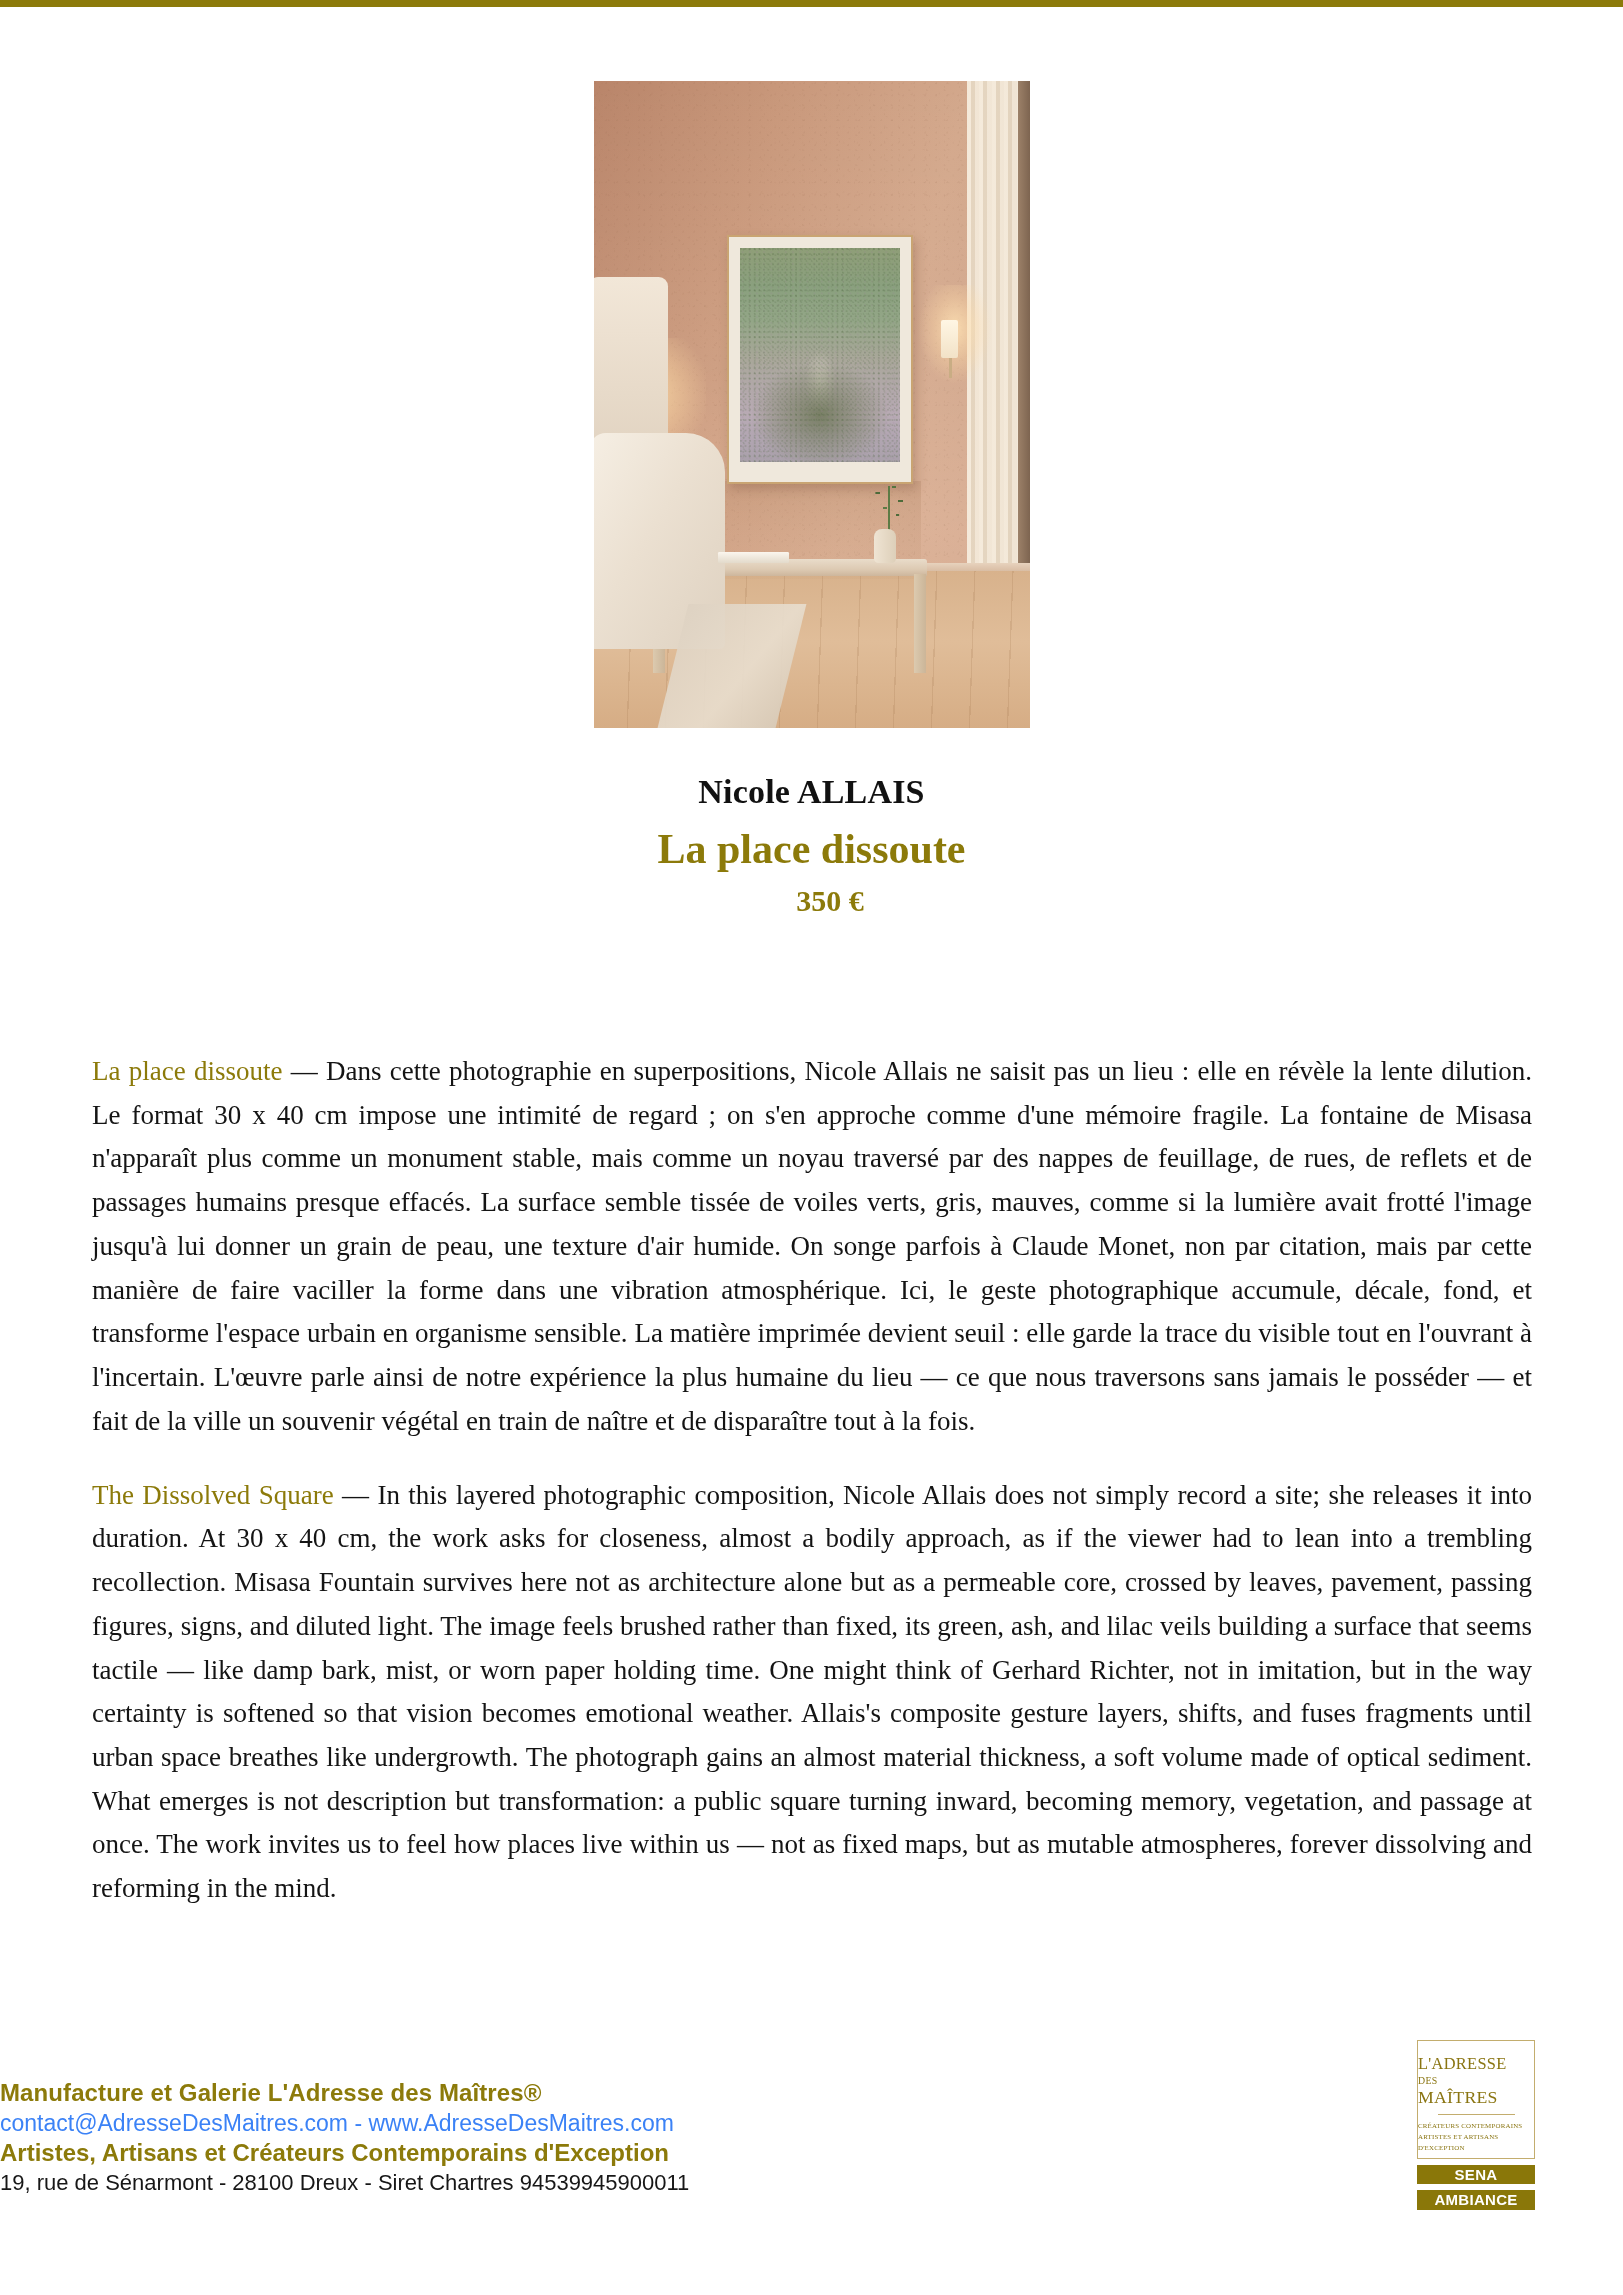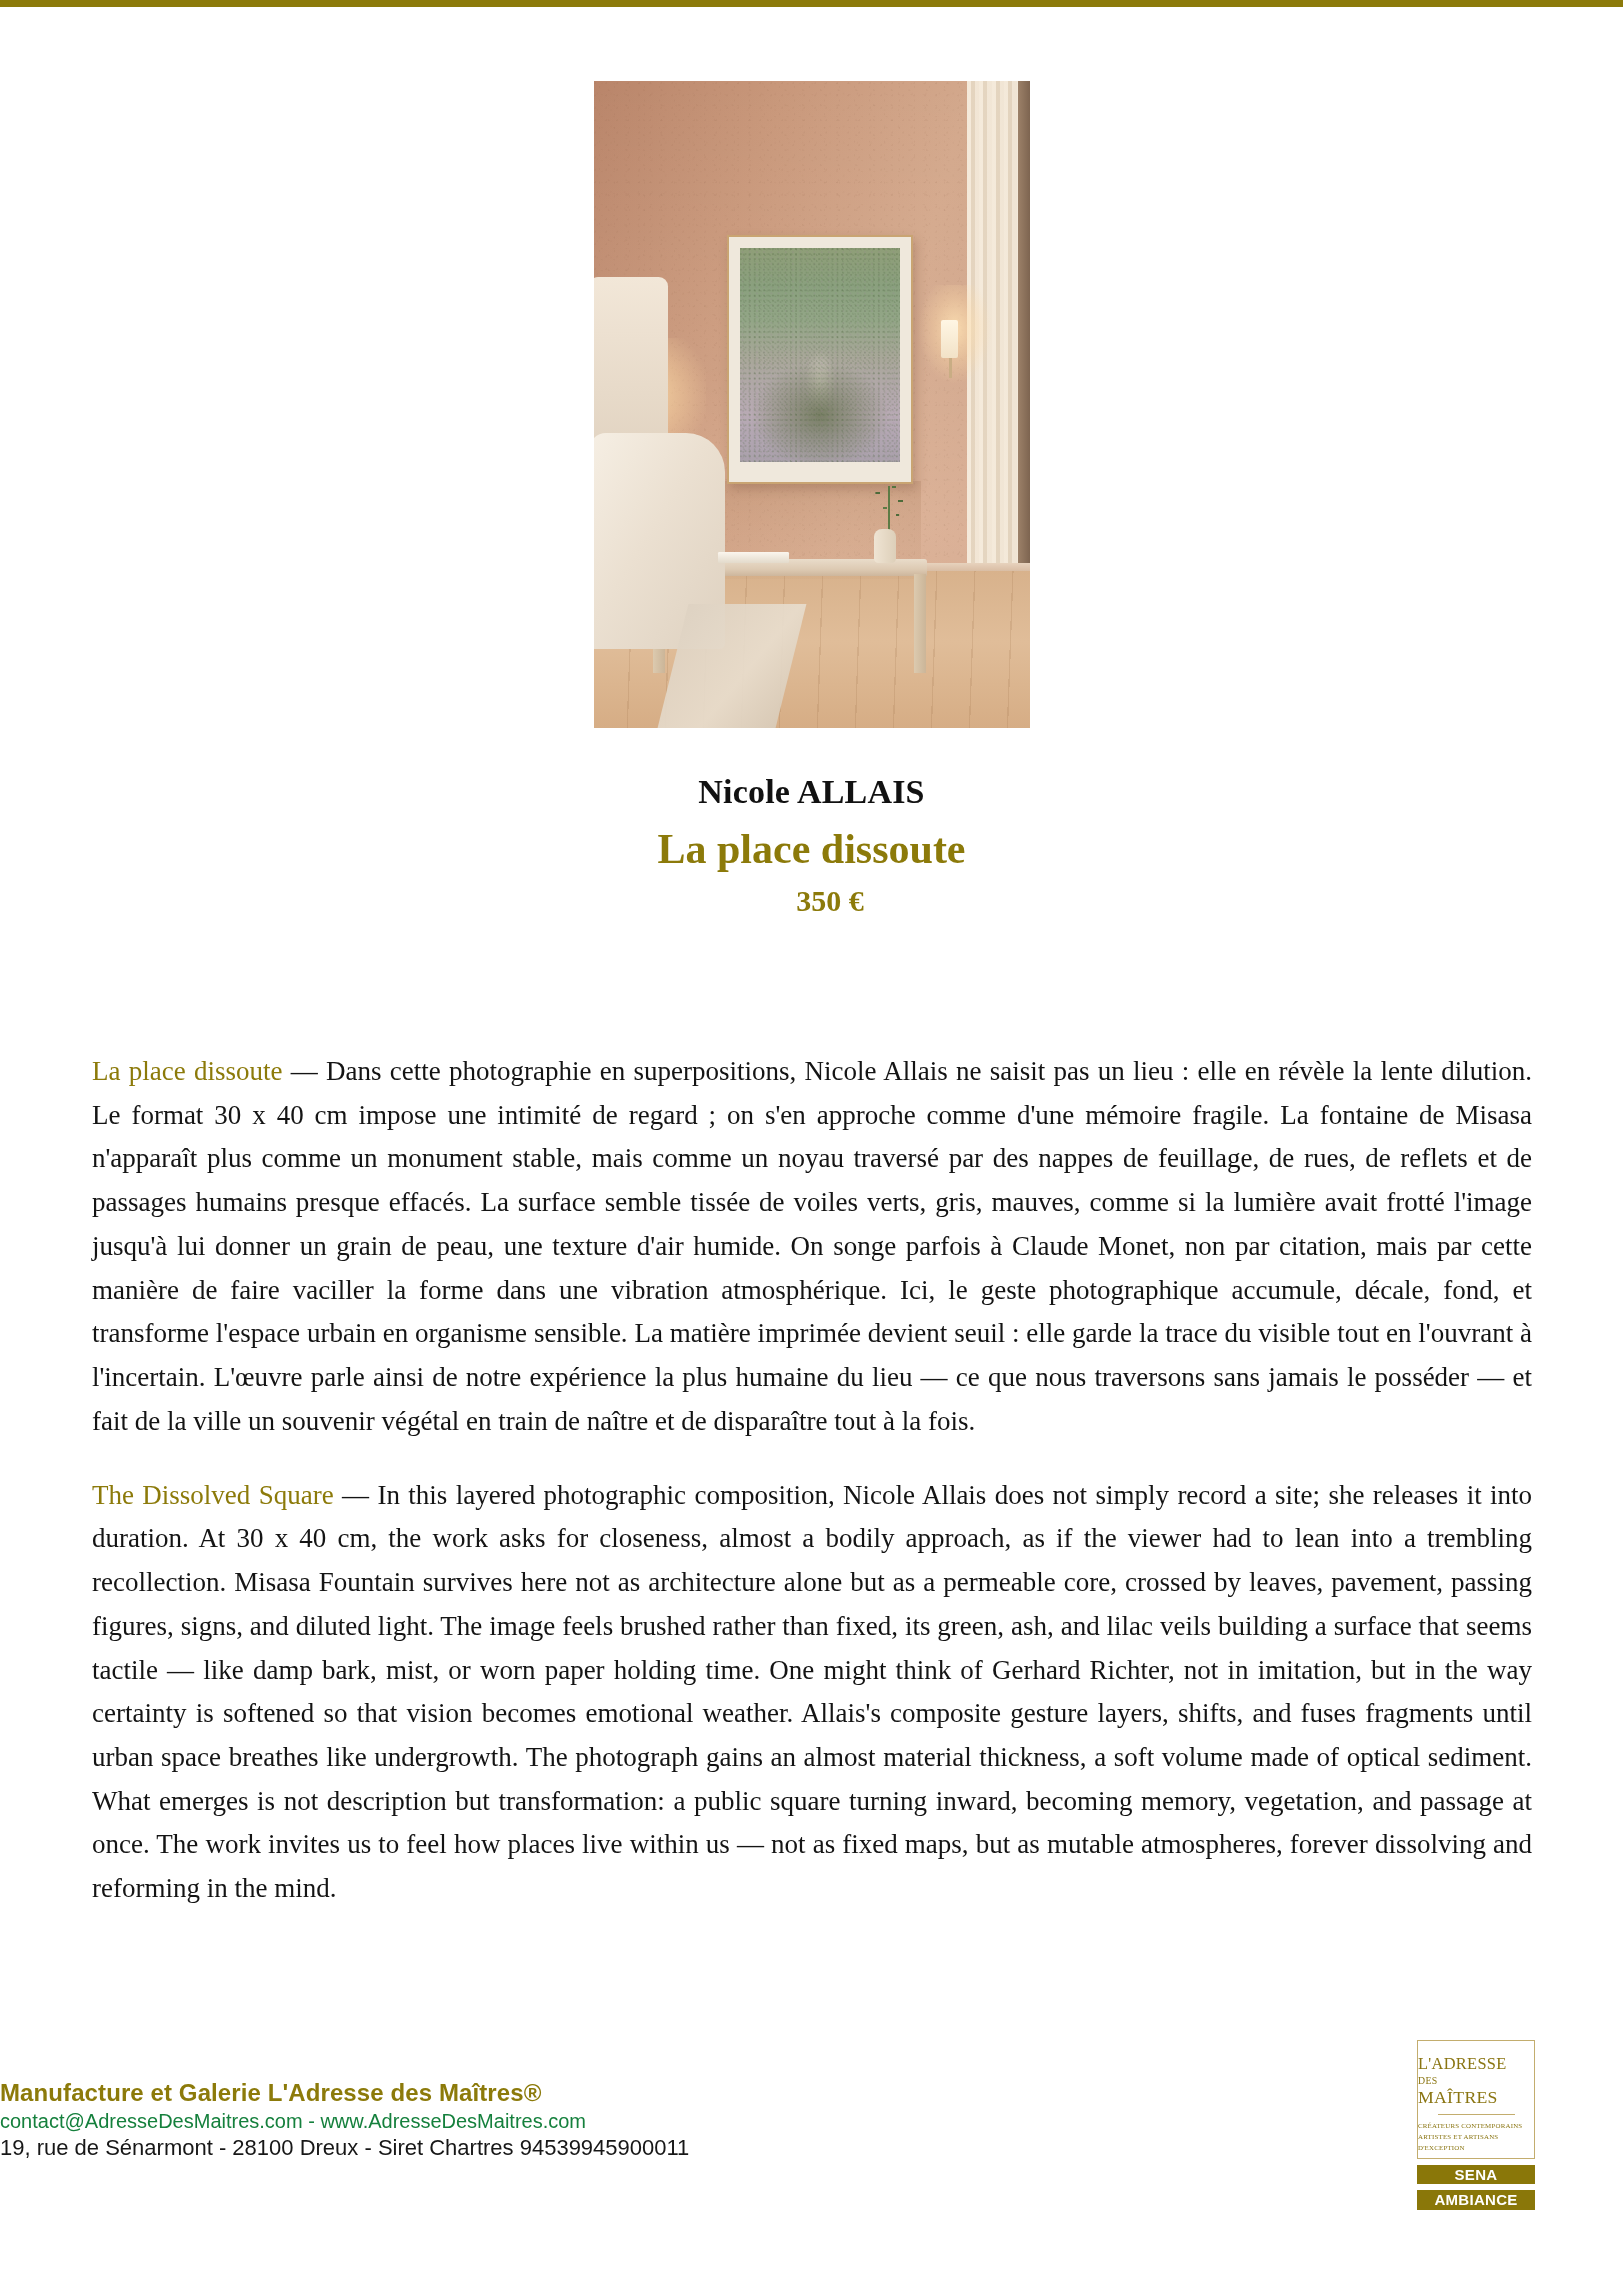--- a/index.html
+++ b/index.html
@@ -352,22 +352,22 @@
     font-family: "Liberation Sans", "DejaVu Sans", sans-serif;
   }
   .footer-line { line-height: 1.28; }
   .f-gold-bold {
     font-weight: bold;
     font-size: 24px;
     color: #8c7a0a;
     letter-spacing: 0.1px;
   }
   .f-dark {
-    font-size: 20px;
-    color: #15803d;
+    font-size: 23px;
+    color: #3b82f6;
   }
   .f-gold-bold2 {
     font-weight: bold;
     font-size: 24px;
     color: #8c7a0a;
   }
   .f-dark2 {
     font-size: 22px;
     color: #171717;
   }
@@ -479,20 +479,21 @@
 </div>
 
 <div class="copy">
   <p class="para"><span class="lead">La place dissoute</span><span> — </span><span>Dans cette photographie en superpositions, Nicole Allais ne saisit pas un lieu : elle en révèle la lente dilution. Le format 30 x 40 cm impose une intimité de regard ; on s'en approche comme d'une mémoire fragile. La fontaine de Misasa n'apparaît plus comme un monument stable, mais comme un noyau traversé par des nappes de feuillage, de rues, de reflets et de passages humains presque effacés. La surface semble tissée de voiles verts, gris, mauves, comme si la lumière avait frotté l'image jusqu'à lui donner un grain de peau, une texture d'air humide. On songe parfois à Claude Monet, non par citation, mais par cette manière de faire vaciller la forme dans une vibration atmosphérique. Ici, le geste photographique accumule, décale, fond, et transforme l'espace urbain en organisme sensible. La matière imprimée devient seuil : elle garde la trace du visible tout en l'ouvrant à l'incertain. L'œuvre parle ainsi de notre expérience la plus humaine du lieu — ce que nous traversons sans jamais le posséder — et fait de la ville un souvenir végétal en train de naître et de disparaître tout à la fois.</span></p>
   <p class="para"><span class="lead">The Dissolved Square</span><span> — </span><span>In this layered photographic composition, Nicole Allais does not simply record a site; she releases it into duration. At 30 x 40 cm, the work asks for closeness, almost a bodily approach, as if the viewer had to lean into a trembling recollection. Misasa Fountain survives here not as architecture alone but as a permeable core, crossed by leaves, pavement, passing figures, signs, and diluted light. The image feels brushed rather than fixed, its green, ash, and lilac veils building a surface that seems tactile — like damp bark, mist, or worn paper holding time. One might think of Gerhard Richter, not in imitation, but in the way certainty is softened so that vision becomes emotional weather. Allais's composite gesture layers, shifts, and fuses fragments until urban space breathes like undergrowth. The photograph gains an almost material thickness, a soft volume made of optical sediment. What emerges is not description but transformation: a public square turning inward, becoming memory, vegetation, and passage at once. The work invites us to feel how places live within us — not as fixed maps, but as mutable atmospheres, forever dissolving and reforming in the mind.</span></p>
 </div>
 
 <div class="footer">
   <div class="footer-line f-gold-bold">Manufacture et Galerie L'Adresse des Maîtres®</div>
   <div class="footer-line f-dark">contact@AdresseDesMaitres.com - www.AdresseDesMaitres.com</div>
+  <div class="footer-line f-gold-bold2">Artistes, Artisans et Créateurs Contemporains d'Exception</div>
   <div class="footer-line f-dark2">19, rue de Sénarmont - 28100 Dreux - Siret Chartres 94539945900011</div>
 </div>
 
 <div class="logo-block">
   <div class="logo-card">
     <div class="logo-l1">L'ADRESSE</div>
     <div class="logo-l2">DES</div>
     <div class="logo-l3">MAÎTRES</div>
     <div class="logo-divider"></div>
     <div class="logo-sub">CRÉATEURS CONTEMPORAINS</div>

